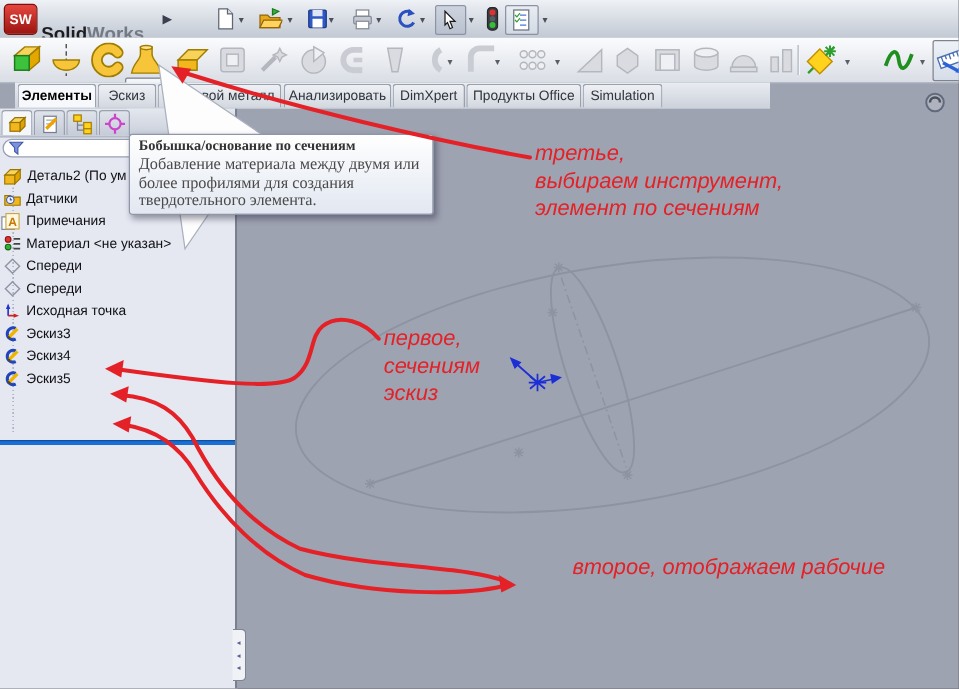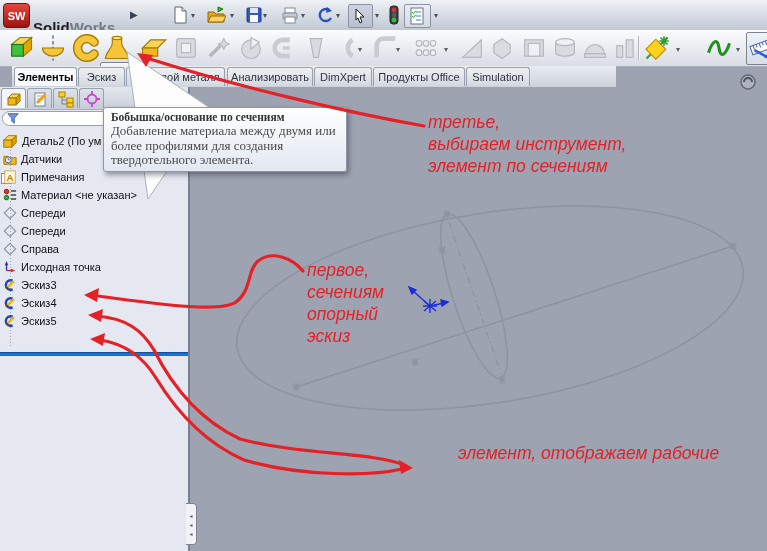--- a/index.html
+++ b/index.html
@@ -384,26 +384,20 @@
         <span class="lbl">Спереди</span>
       </div>
       <div class="trow indent">
         <svg width="14" height="14" viewBox="0 0 16 16">
           <polygon points="8,1.5 14.5,8 8,14.5 1.5,8" fill="none" stroke="#8f95a5" stroke-width="1.3"></polygon>
           </svg>
         <span class="lbl">Спереди</span>
       </div>
       <div class="trow indent">
         <svg width="14" height="14" viewBox="0 0 16 16">
-          <polygon points="8,1.5 14.5,8 8,14.5 1.5,8" fill="none" stroke="#8f95a5" stroke-width="1.3"></polygon>
-          </svg>
-        <span class="lbl">Справа</span>
-      </div>
-      <div class="trow indent">
-        <svg width="14" height="14" viewBox="0 0 16 16">
           <line x1="4" y1="12" x2="4" y2="4" stroke="#2233cc" stroke-width="1.5"></line>
             <polygon points="4,1 2,6 6,6" fill="#2233cc"></polygon>
           <line x1="4" y1="12" x2="11" y2="12" stroke="#cc2222" stroke-width="1.5"></line>
             <polygon points="14,12 9,10 9,14" fill="#cc2222"></polygon>
           </svg>
         <span class="lbl">Исходная точка</span>
       </div>
       <div class="trow indent">
         <svg width="14" height="14" viewBox="0 0 16 16">
           <path d="M11 3a5.5 5.5 0 1 0 0 10" fill="none" stroke="#2244bb" stroke-width="2.8"></path>
@@ -463,18 +457,17 @@
     </g>
   </svg>
   <div class="anno" style="left:428px;top:111px">
     <div>третье,</div>
     <div>выбираем инструмент,</div>
     <div>элемент по сечениям</div>
   </div>
   <div class="anno" style="left:307px;top:259px">
     <div>первое,</div>
     <div>сечениям</div>
-    <div>опорный</div>
     <div>эскиз</div>
   </div>
-  <div class="anno" style="left:458px;top:442px">элемент, отображаем рабочие</div>
+  <div class="anno" style="left:458px;top:442px">второе, отображаем рабочие</div>
 
 </div>
 
 </body></html>

